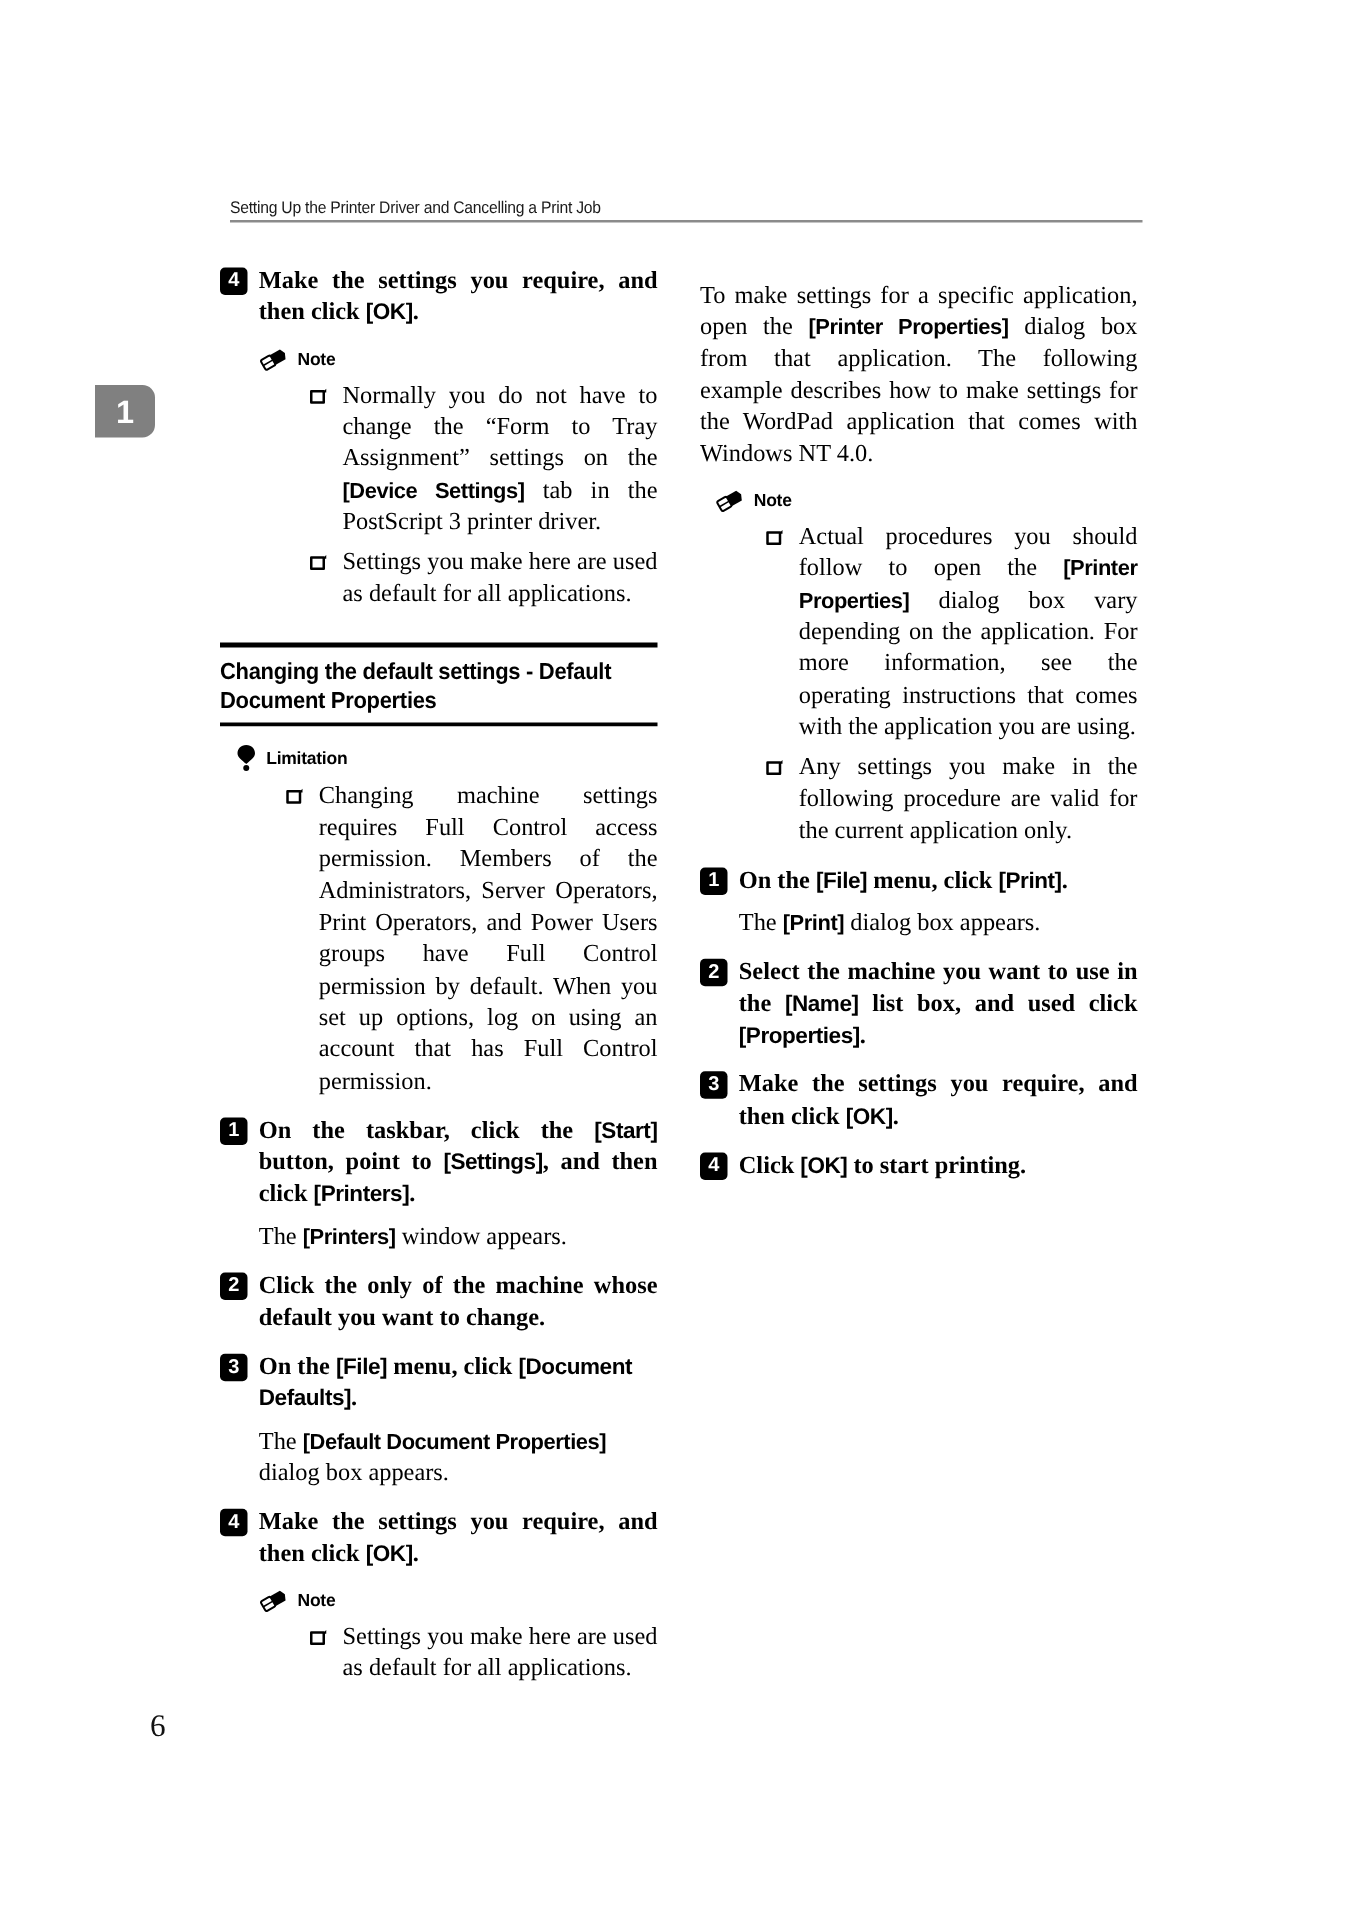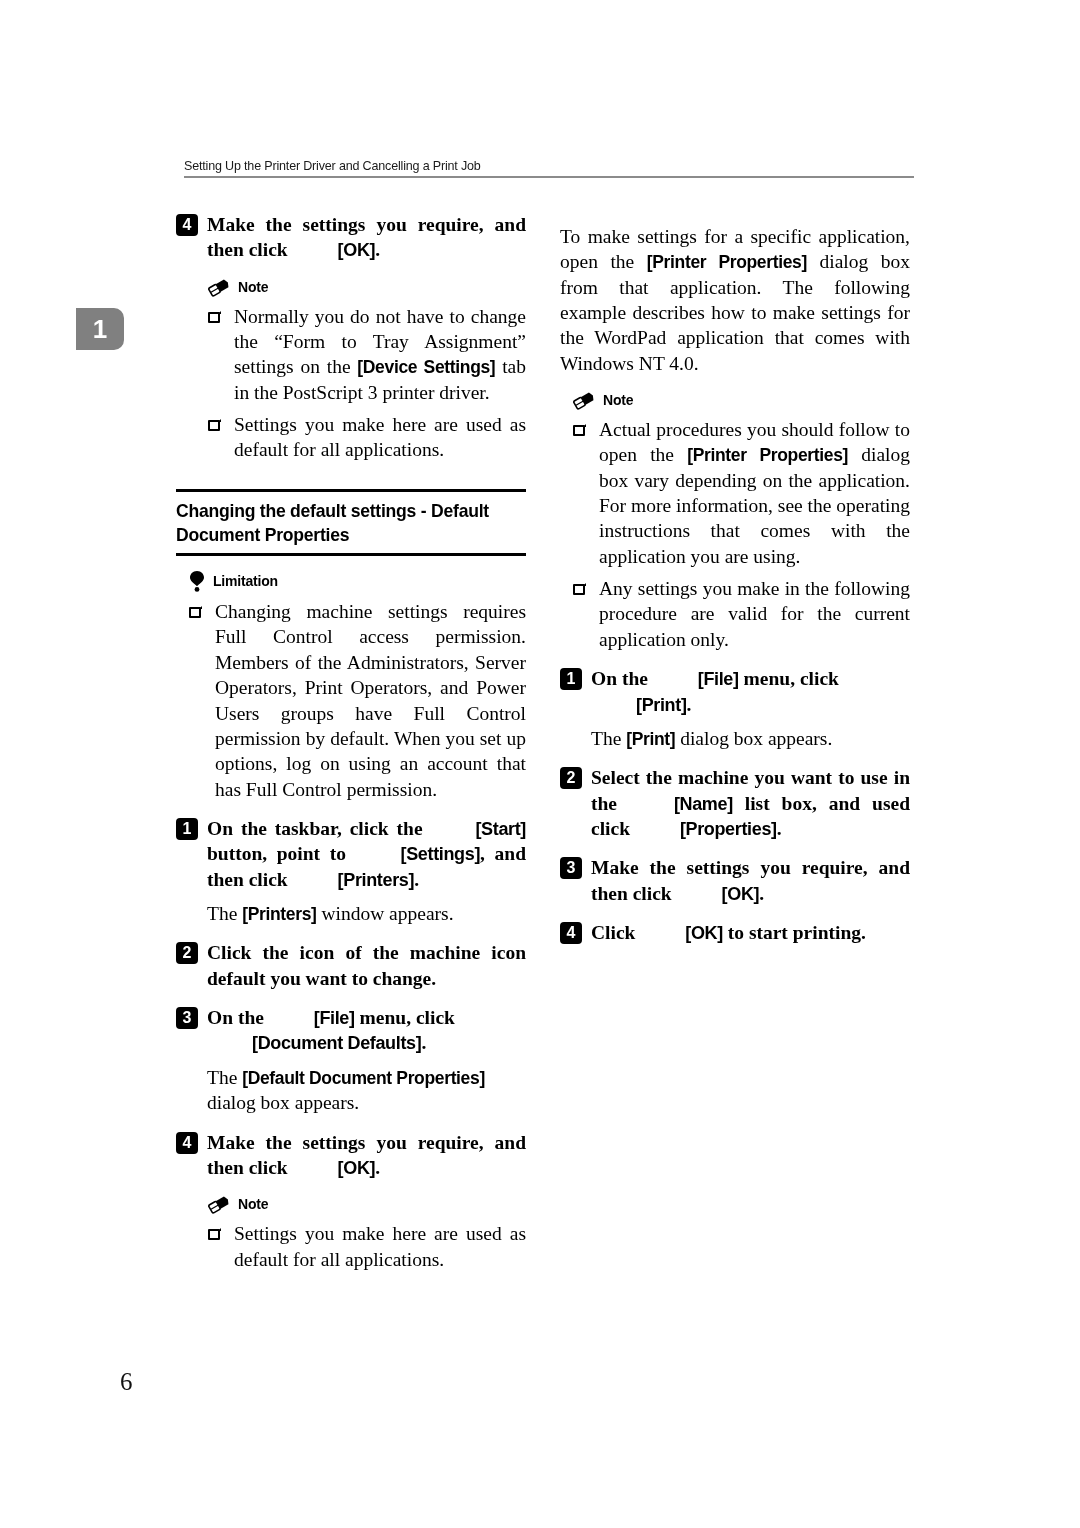--- a/index.html
+++ b/index.html
@@ -132,20 +132,21 @@
   .blist{margin-left:31px;margin-top:2px;}
   .blist.indent0{margin-left:12px;}
   .bitem{
     position:relative;
     padding-left:27px;
     margin-top:7px;
     font-size:19.5px;
     line-height:1.30;
     text-align:justify;
     text-justify:inter-word;
+    margin-left:40px;
   }
   .bullet-sq{
     position:absolute;left:1px;top:8px;
     width:12px;height:11px;
     border:2px solid #000;
     border-radius:1px;
     background:#fff;
     box-sizing:border-box;
   }
   .bullet-sq::after{
@@ -157,21 +158,21 @@
     border-bottom:3px solid #000;
   }
 
   
   .ui{
     font-family:"Liberation Sans", sans-serif;
     font-weight:bold;
     font-size:17.5px;
     letter-spacing:-0.35px;
   }
-  .step-text .ui{font-size:18px;margin-left:45px;}
+  .step-text .ui{font-size:18px;}
 
   
   .icn{display:inline-block;position:relative;}
   .icn-note{width:24px;height:20px;}
   .icn-lim{width:18px;height:22px;}
 
   
   .pagenum{
     position:absolute;left:120px;top:1368px;
     font-family:"Liberation Serif", serif;
@@ -243,21 +244,21 @@
     </div>
 
     <div class="step">
       <div class="step-badge">1</div>
       <div class="step-text"><span>On the taskbar, click the </span><span class="ui">[Start]</span><span> button, point to </span><span class="ui">[Settings]</span><span>, and then click </span><span class="ui">[Printers]</span><span>.</span></div>
     </div>
     <div class="para"><span>The </span><span class="ui">[Printers]</span><span> window appears.</span></div>
 
     <div class="step">
       <div class="step-badge">2</div>
-      <div class="step-text">Click the icon of the machine icon default you want to change.</div>
+      <div class="step-text">Click the only of the machine whose default you want to change.</div>
     </div>
 
     <div class="step">
       <div class="step-badge">3</div>
       <div class="step-text nojust"><span>On the </span><span class="ui">[File]</span><span> menu, click </span><span class="ui">[Document Defaults]</span><span>.</span></div>
     </div>
     <div class="para"><span>The </span><span class="ui">[Default Document Properties]</span><span> dialog box appears.</span></div>
 
     <div class="step">
       <div class="step-badge">4</div>

